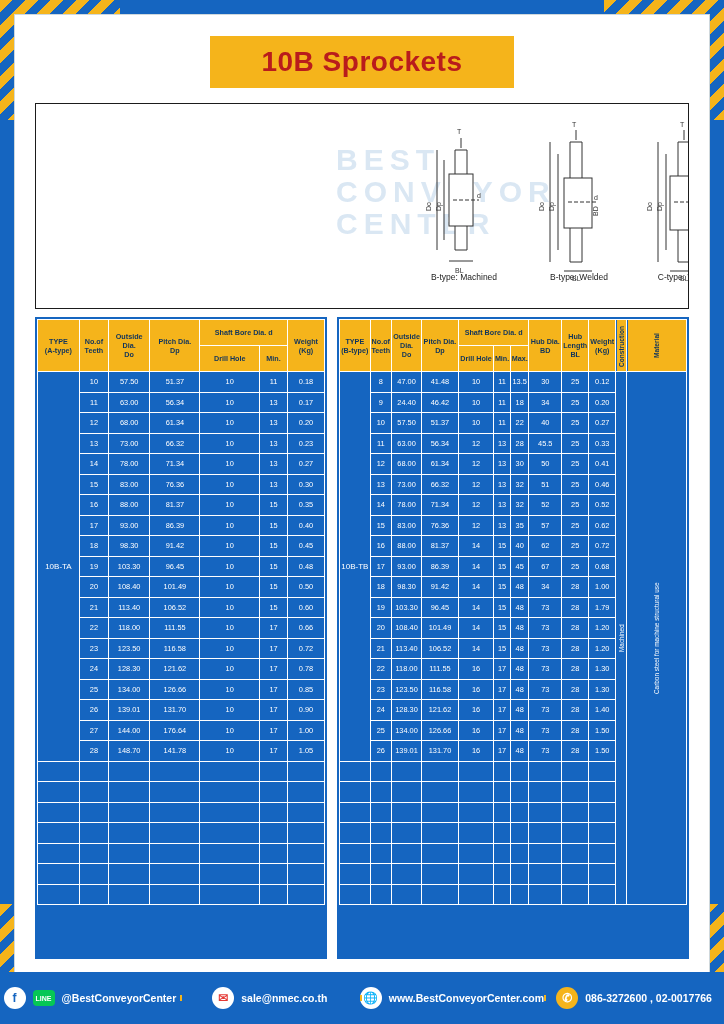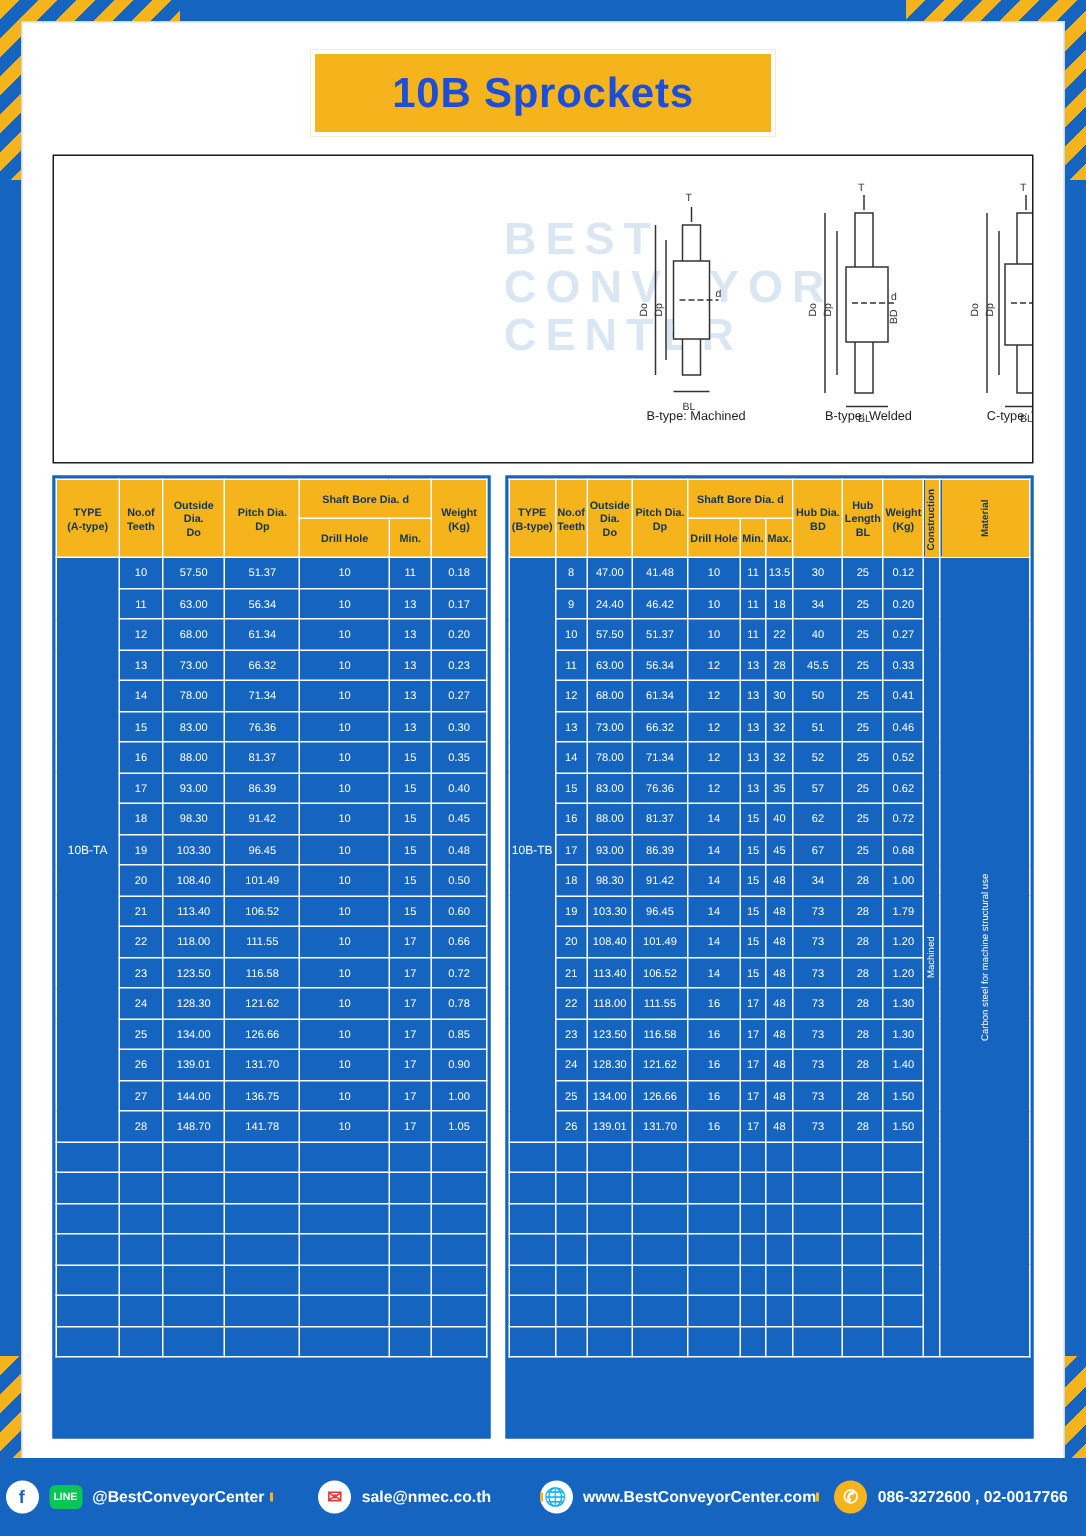--- a/index.html
+++ b/index.html
@@ -40,21 +40,21 @@
   
   .title-bar {
     position:absolute; left:50%; transform:translateX(-50%);
     top:18px;
     width:310px; height:58px;
     background:#f5b41b;
     border:3px solid #ffffff;
     display:flex; align-items:center; justify-content:center;
   }
   .title-bar .t {
-    font-size:28px; font-weight:bold; color:#1d4ed8;
+    font-size:28px; font-weight:bold; color:#b91c1c;
     letter-spacing:0.5px;
   }
 
   
   .spec-panel {
     position:absolute; left:20px; top:88px; right:20px; height:206px;
     border:1px solid #1b1b1b;
     background:#fff;
     overflow:hidden;
   }
@@ -391,21 +391,21 @@
                 <td>26</td>
                 <td>139.01</td>
                 <td>131.70</td>
                 <td>10</td>
                 <td>17</td>
                 <td>0.90</td>
               </tr>
               <tr>
                 <td>27</td>
                 <td>144.00</td>
-                <td>136.75</td>
+                <td>176.64</td>
                 <td>10</td>
                 <td>17</td>
                 <td>1.00</td>
               </tr>
               <tr>
                 <td>28</td>
                 <td>148.70</td>
                 <td>141.78</td>
                 <td>10</td>
                 <td>17</td>

